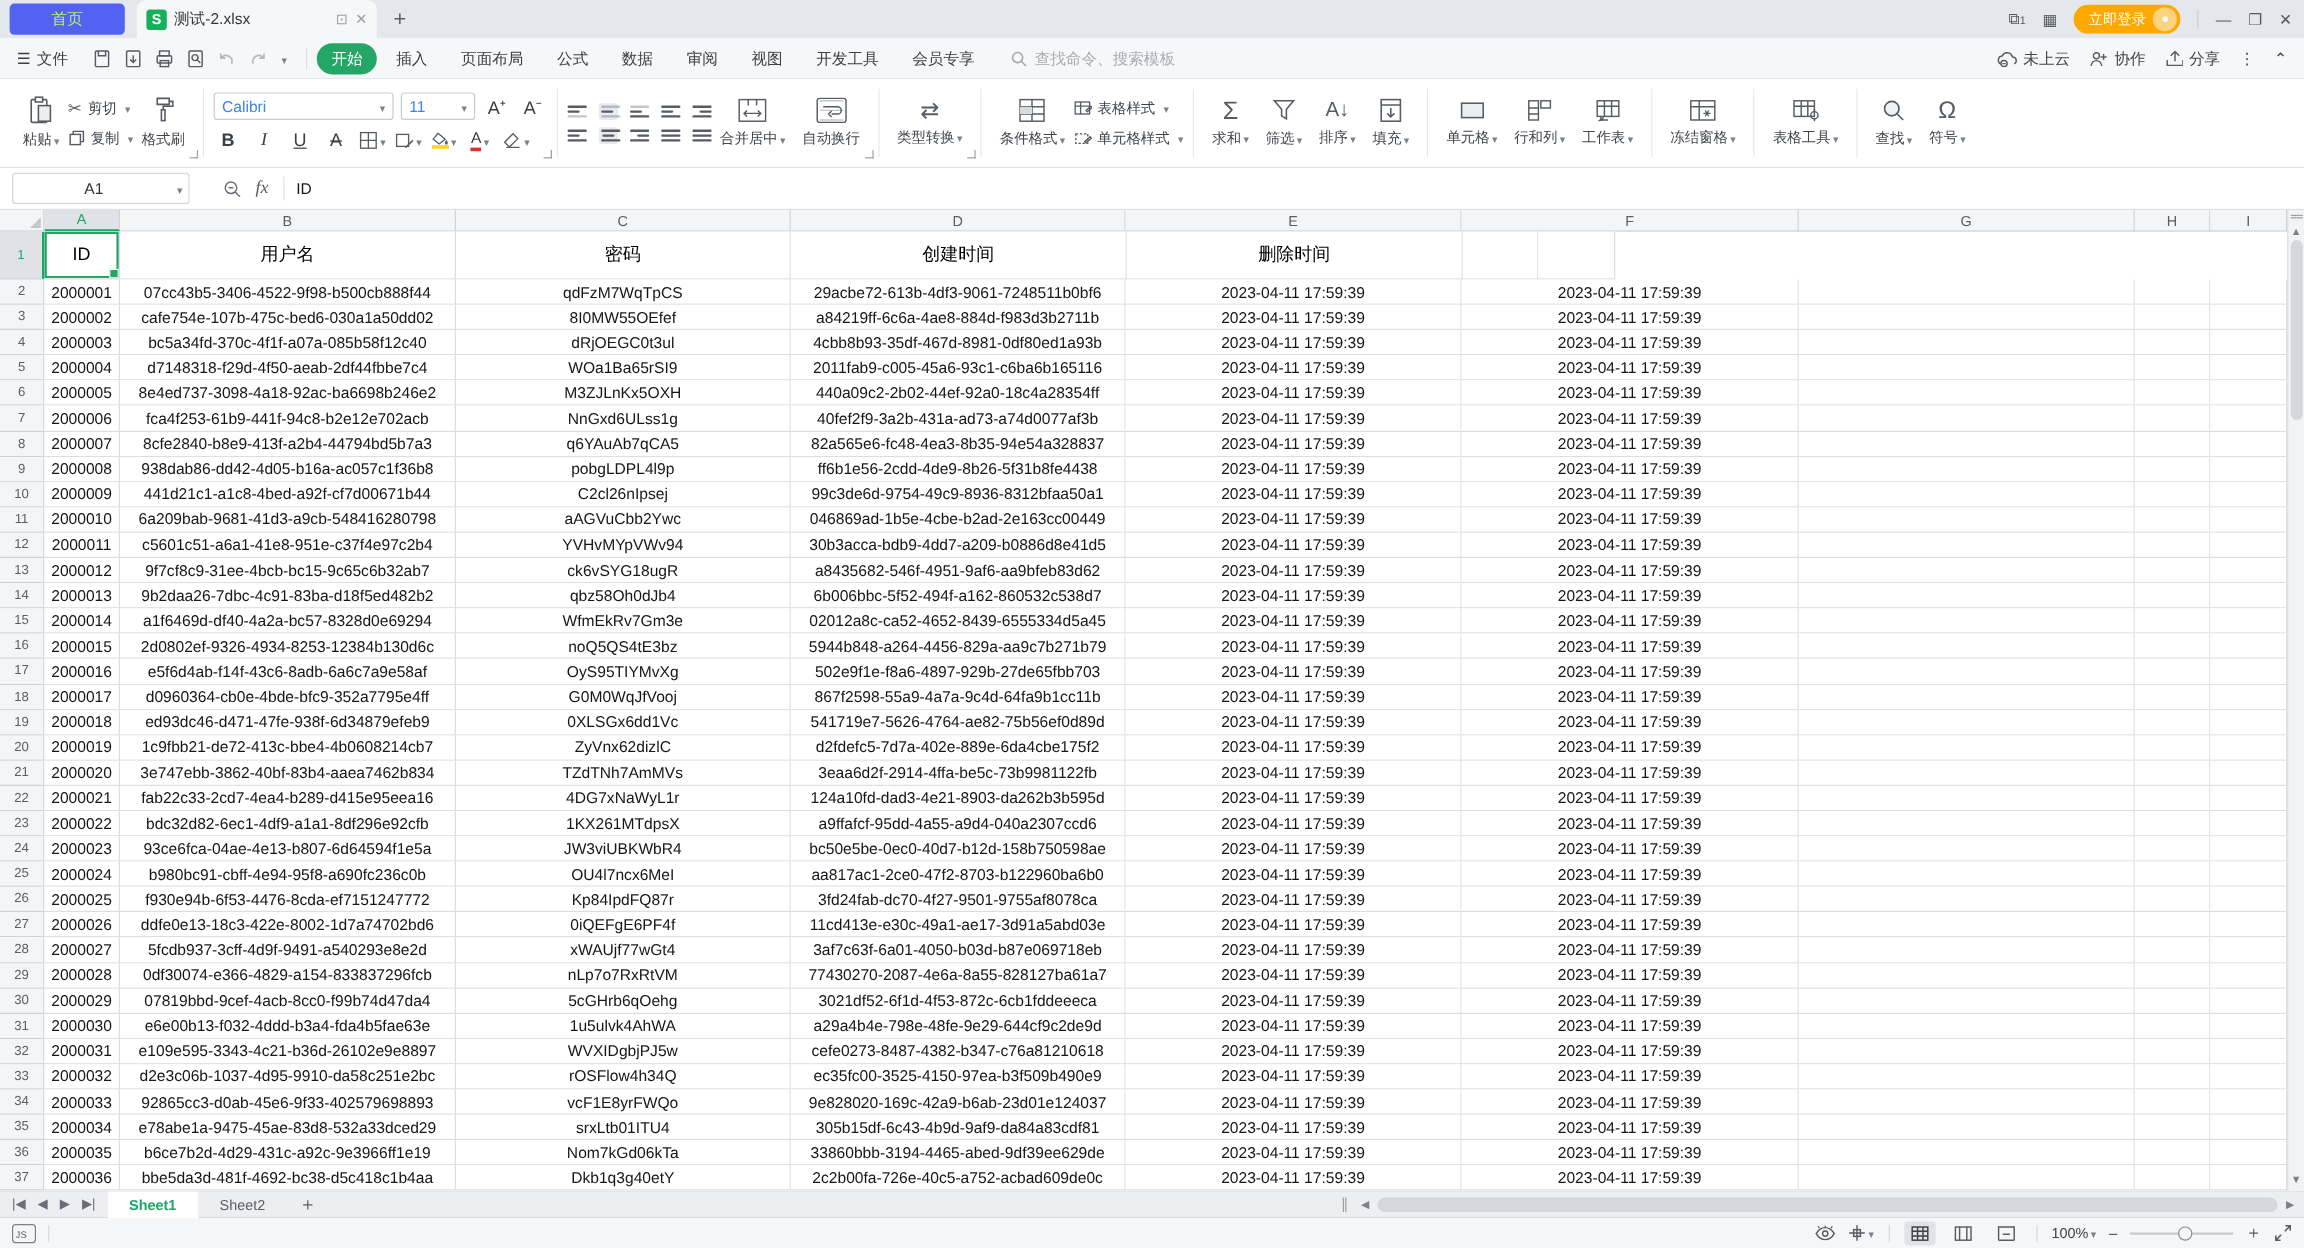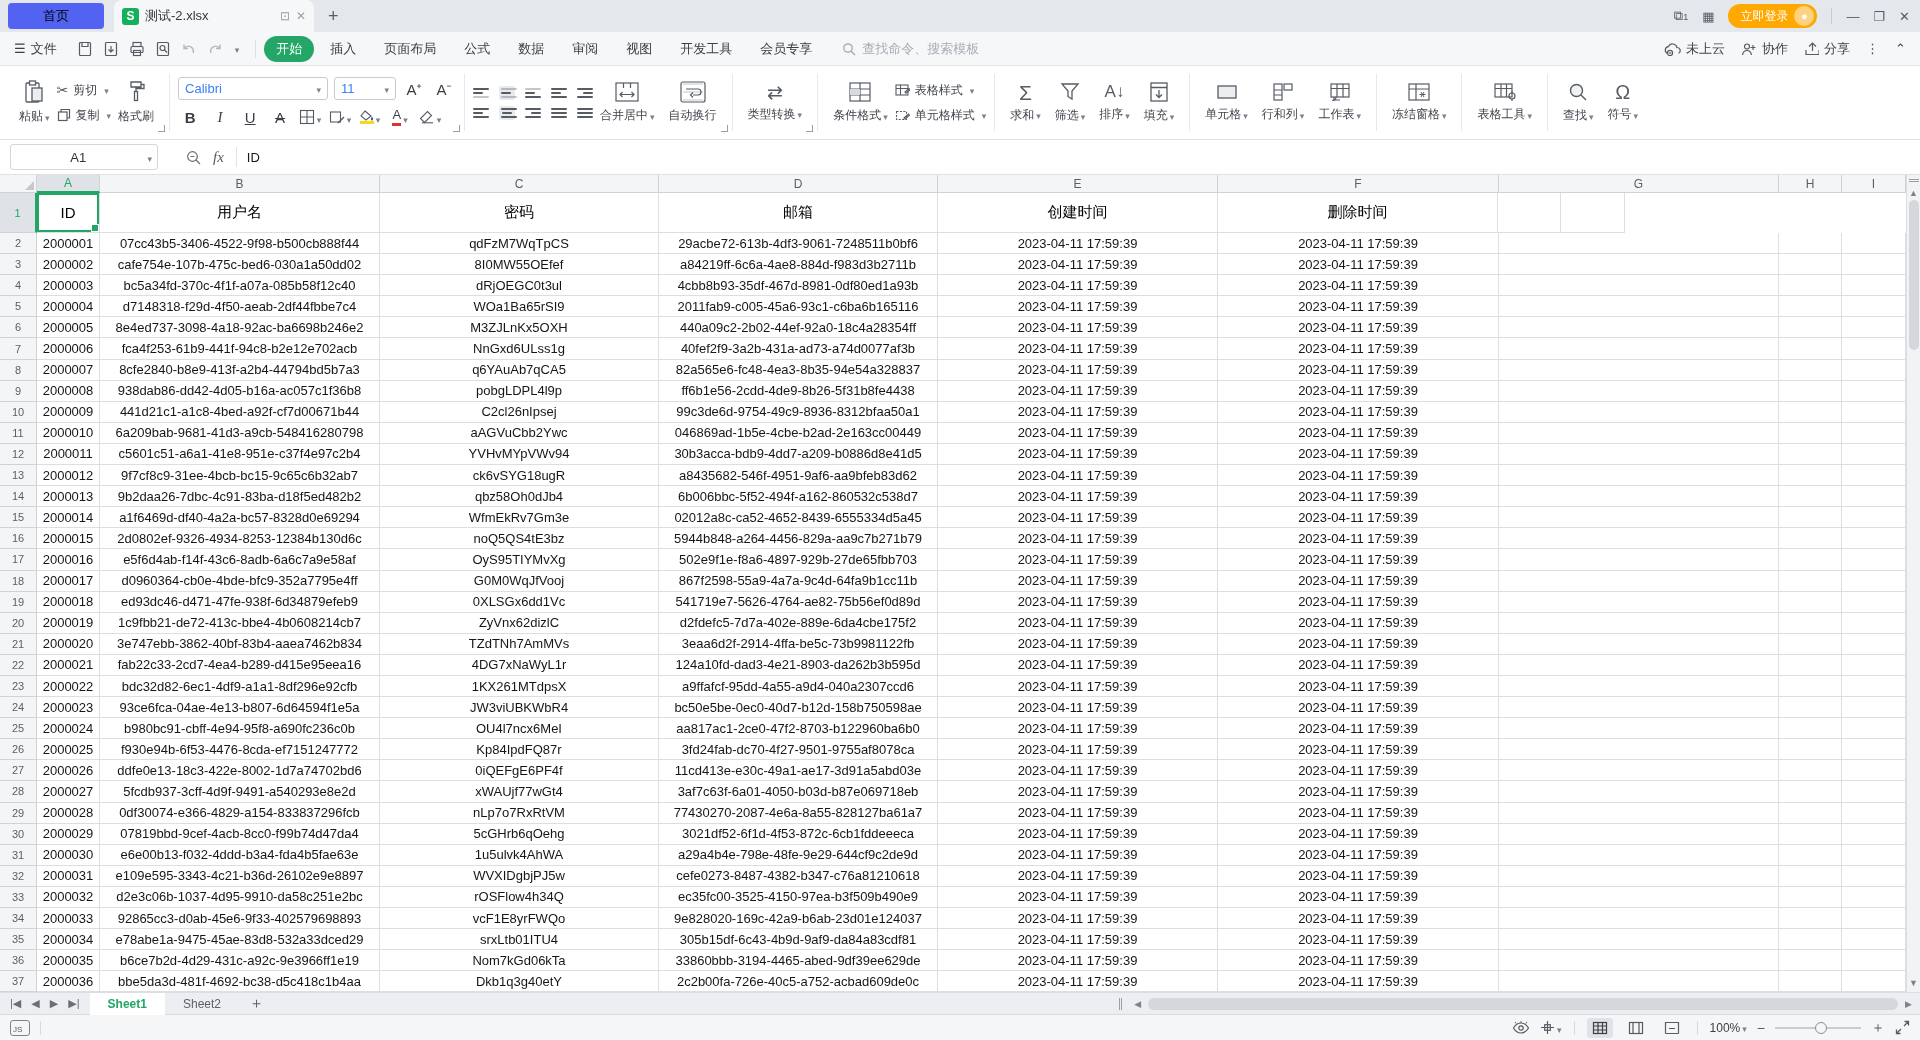--- a/index.html
+++ b/index.html
@@ -2,21 +2,21 @@
 <html><head>
 <meta charset="utf-8">
 <style>
   * { box-sizing: border-box; margin: 0; padding: 0; }
   html,body { width:1920px; height:1040px; overflow:hidden; font-family:"Liberation Sans",sans-serif; background:#fff; }
   .caret::after { content:"▾"; font-size:9px; color:#7c828c; margin-left:2px; }
   svg { display:block; }
 
   
   .tabbar { height:32px; background:#e4e7eb; display:flex; align-items:center; }
-  .home-btn { margin-left:8px; width:96px; height:26px; background:#5163f0; color:#000000; border-radius:4px; display:flex; align-items:center; justify-content:center; font-size:13px; }
+  .home-btn { margin-left:8px; width:96px; height:26px; background:#5163f0; color:#bef264; border-radius:4px; display:flex; align-items:center; justify-content:center; font-size:13px; }
   .doctab { margin-left:10px; height:32px; width:200px; background:#f6f7f9; border-radius:8px 8px 0 0; display:flex; align-items:center; padding:0 8px; }
   .slogo { width:17px; height:17px; background:#16b05d; border-radius:3px; color:#fff; font-size:12px; font-weight:bold; display:flex; align-items:center; justify-content:center; }
   .doctab .title { font-size:13px; color:#33363c; margin-left:6px; flex:1; }
   .tabicon { color:#9aa0a8; font-size:12px; margin-left:6px; }
   .newtab { color:#5a5f66; font-size:18px; margin-left:14px; }
   .tabbar-right { margin-left:auto; display:flex; align-items:center; gap:14px; padding-right:10px; }
   .winicon { color:#565b63; font-size:13px; }
   .login-pill { background:#ffa800; border-radius:13px; height:24px; display:flex; align-items:center; padding:2px 3px 2px 12px; color:#fff; font-size:12px; gap:6px; }
   .login-avatar { width:20px; height:20px; border-radius:50%; background:#ffd27f; display:flex; align-items:center; justify-content:center; color:#fff; font-size:11px; }
   .tb-sep { width:1px; height:16px; background:#c8ccd2; }
@@ -594,21 +594,20 @@
         <div class="colhead" style="width: 280px;">G</div>
         <div class="colhead" style="width: 63px;">H</div>
         <div class="colhead" style="width: 64px;">I</div>
       </div>
     <div id="grid-rows">
         <div class="gridrow headerrow">
           <div class="rownum sel">1</div>
           <div class="cell active" style="width: 63px;">ID</div>
           <div class="cell" style="width: 280px;">用户名</div>
           <div class="cell" style="width: 279px;">密码</div>
-          <div class="cell" style="width: 279px;">邮箱</div>
           <div class="cell" style="width: 280px;">创建时间</div>
           <div class="cell" style="width: 280px;">删除时间</div>
           <div class="cell" style="width: 63px;"></div>
           <div class="cell" style="width: 64px;"></div>
         </div>
         <div class="gridrow">
           <div class="rownum">2</div>
           <div class="cell" style="width: 63px;">2000001</div>
           <div class="cell" style="width: 280px;">07cc43b5-3406-4522-9f98-b500cb888f44</div>
           <div class="cell" style="width: 279px;">qdFzM7WqTpCS</div>

